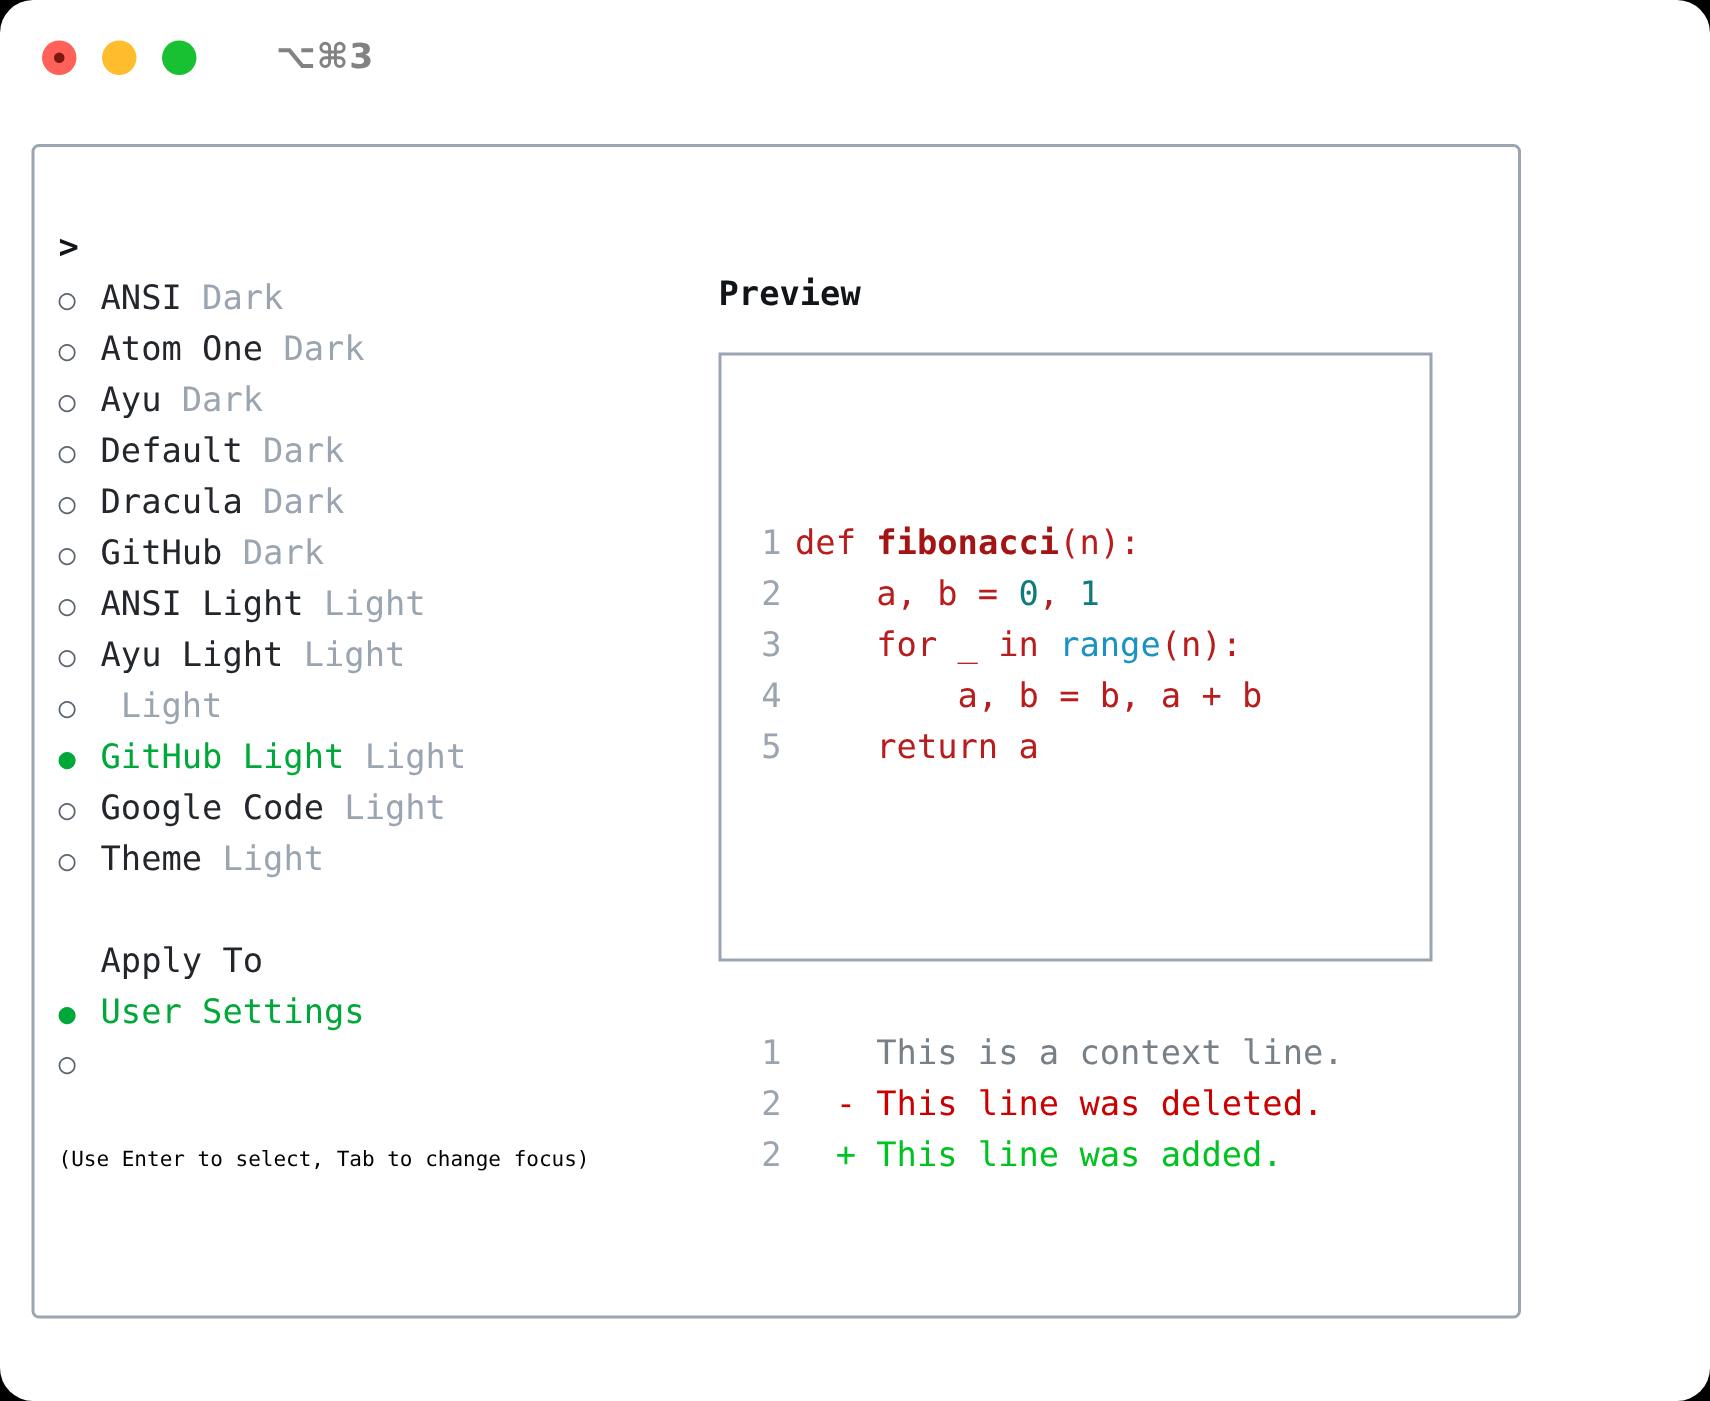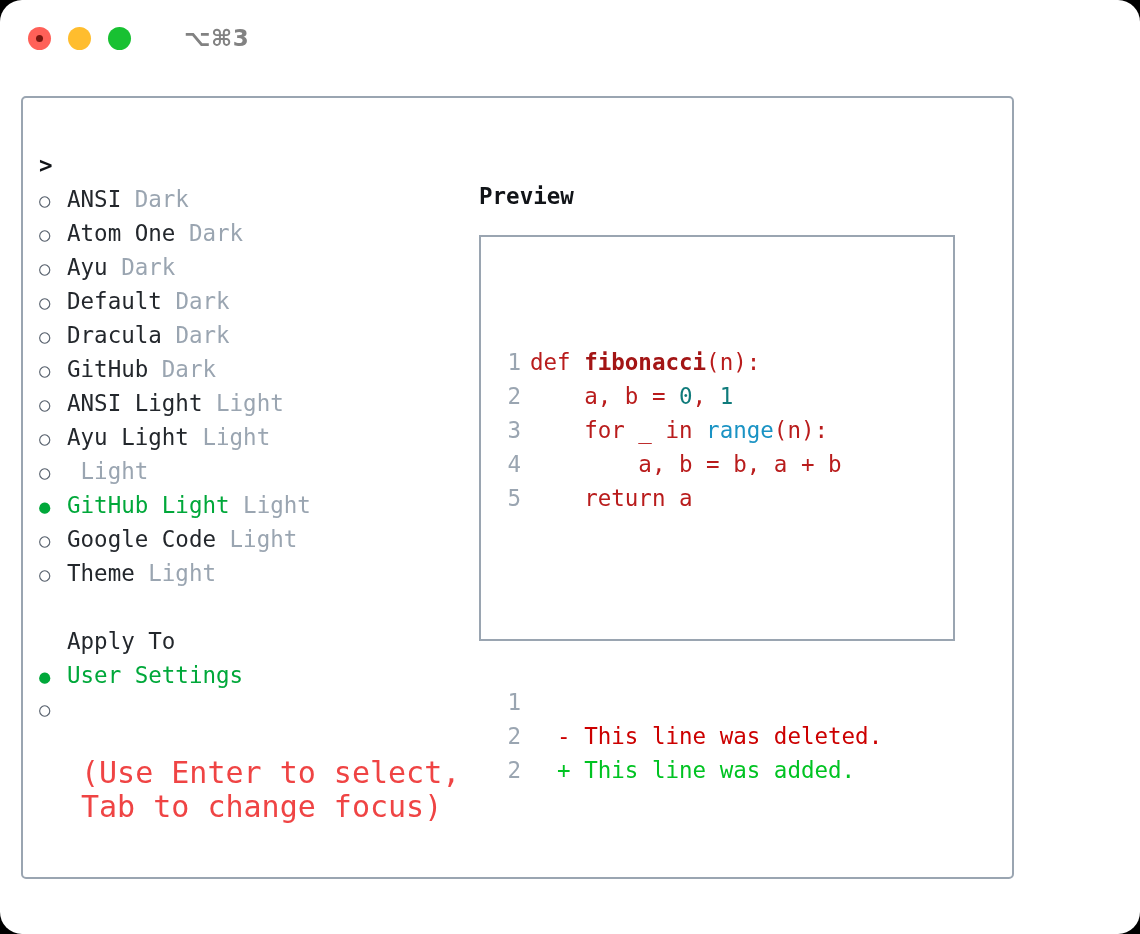--- a/index.html
+++ b/index.html
@@ -127,26 +127,25 @@
   .header-row .prefix { color: #111418; font-weight: 700; }
 
   .item-label       { color: #23272c; text-align: center; }
   .item-label.sel   { color: #00a83a; }
   .item-variant     { color: #9aa5b1; }
 
   .section-gap { height: 34px; }
 
   .hint {
     margin-top: 30px;
-    color: #ef4444;
-    font-size: 30px;
+    color: #000000;
+    font-size: 14px;
     line-height: 34px;
     width: 410px;
     white-space: pre-wrap;
-    margin-left: 42px;
   }
 
   
   .col-right {
     position: absolute;
     left: 456px;
     top: 50px;
     width: 495px;
     margin-top: 31px;
   }
@@ -241,20 +240,20 @@
 
         <div class="hint">(Use Enter to select, Tab to change focus)</div>
       </div>
 
       <div class="col-right">
         <div class="preview-title">Preview</div>
         <div class="preview-box">
           <div class="code">
             <div id="code-lines"><div class="code-line"><span class="lineno">1</span><span class="tok-plain">def </span><span class="tok-func">fibonacci</span><span class="tok-plain">(n):</span></div><div class="code-line"><span class="lineno">2</span><span class="tok-plain">    a, b = </span><span class="tok-num">0</span><span class="tok-plain">, </span><span class="tok-num">1</span></div><div class="code-line"><span class="lineno">3</span><span class="tok-plain">    for _ in </span><span class="tok-builtin">range</span><span class="tok-plain">(n):</span></div><div class="code-line"><span class="lineno">4</span><span class="tok-plain">        a, b = b, a + b</span></div><div class="code-line"><span class="lineno">5</span><span class="tok-plain">    return a</span></div></div>
             <div class="blank-line"></div>
-            <div id="diff-lines"><div class="code-line"><span class="lineno">1</span></div><div class="code-line"><span class="lineno">2</span><span class="tok-del">  - This line was deleted.</span></div><div class="code-line"><span class="lineno">2</span><span class="tok-add">  + This line was added.</span></div></div>
+            <div id="diff-lines"><div class="code-line"><span class="lineno">1</span><span class="tok-ctx">    This is a context line.</span></div><div class="code-line"><span class="lineno">2</span><span class="tok-del">  - This line was deleted.</span></div><div class="code-line"><span class="lineno">2</span><span class="tok-add">  + This line was added.</span></div></div>
           </div>
         </div>
       </div>
 
     </div>
   </div>
 </div>
 
 </body></html>

